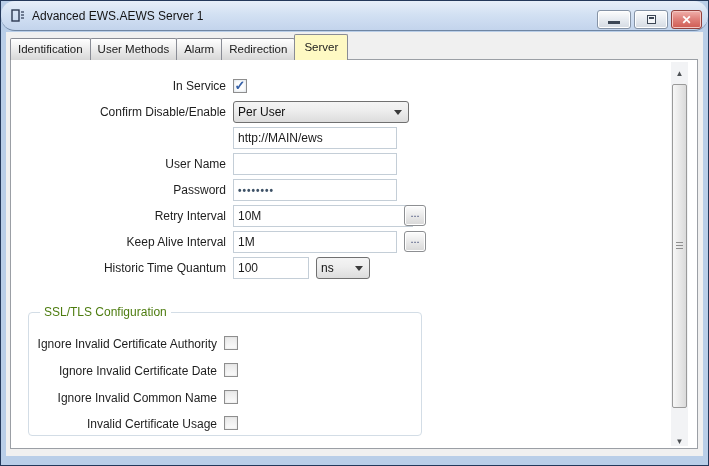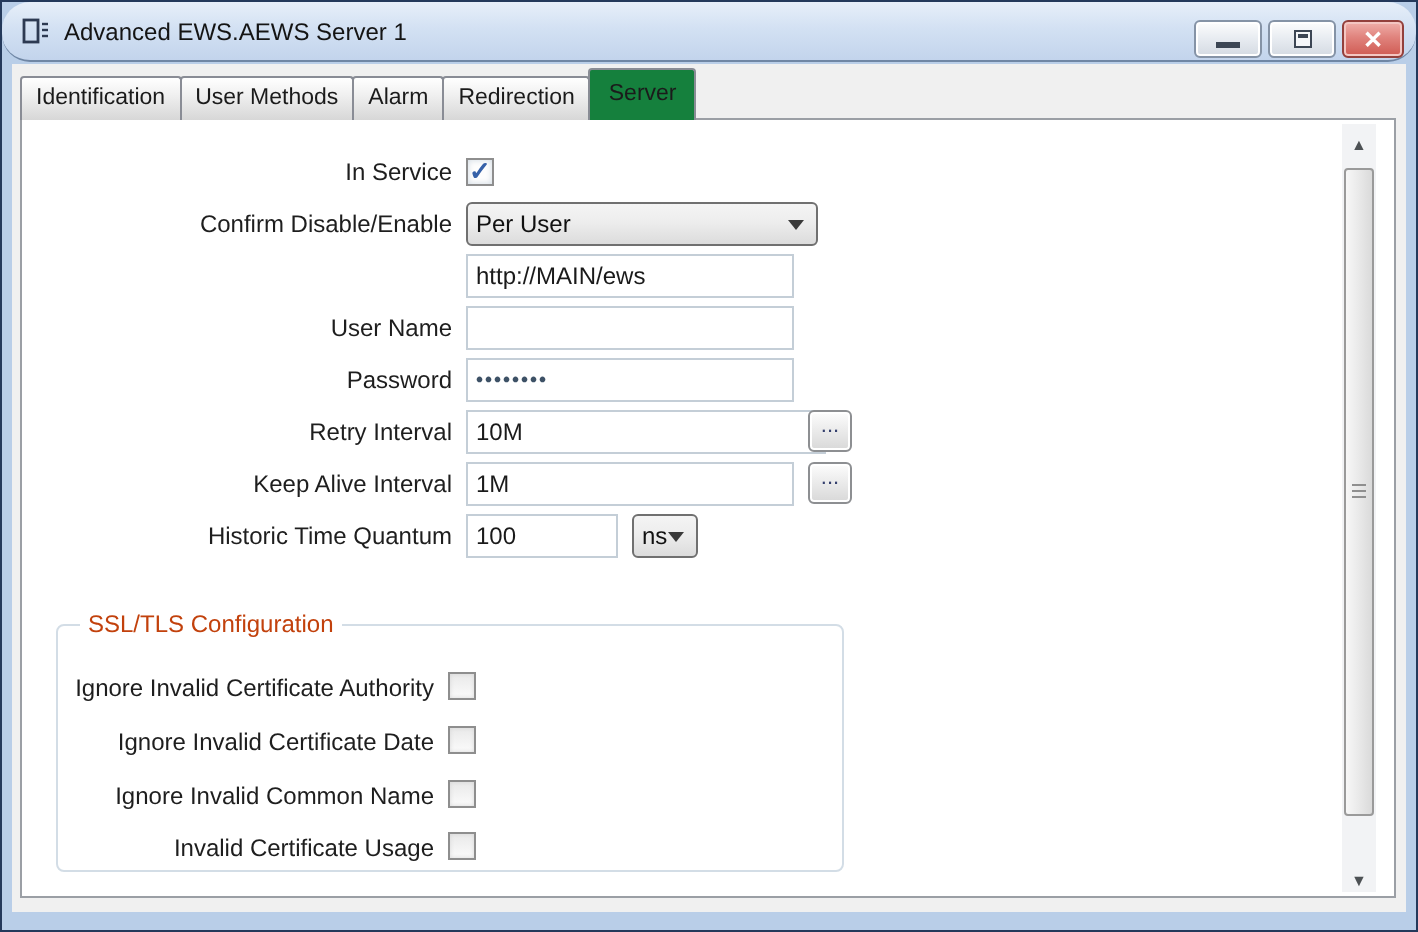--- a/index.html
+++ b/index.html
@@ -45,21 +45,21 @@
 
   
   .tabstrip { position:absolute; left:4px; top:2px; height:26px; z-index:2; display:flex; align-items:flex-end; }
   .tab {
     height:22px; line-height:20px; padding:0 7px; font-size:11.5px; color:#1b1b1b;
     border:1px solid #898c95; border-bottom:none; border-radius:2px 2px 0 0;
     background:linear-gradient(#ffffff, #f0f0f0 40%, #d7d7d7);
     margin-right:-1px; position:relative;
   }
   .tab.active {
-    height:26px; line-height:24px; background:#15803d; z-index:3; padding:0 9px;
+    height:26px; line-height:24px; background:#fef9c3; z-index:3; padding:0 9px;
   }
 
   
   .page {
     position:absolute; left:4px; right:5px; top:27px; bottom:7px;
     background:#ffffff; border:1px solid #9b9fa5;
   }
 
   
   .frow { position:absolute; left:10px; height:22px; }
@@ -103,21 +103,21 @@
   .cb.unchecked { background:linear-gradient(#e9e9e9,#fbfbfb); box-shadow:inset 0 0 2px #d7d7d7; }
   .cb .mark { font-size:13px; font-weight:bold; color:#3661a8; line-height:1; margin-top:-2px; }
 
   
   .group {
     position:absolute; left:17px; top:252px; width:394px; height:124px;
     border:1px solid #d3dde6; border-radius:4px;
   }
   .group-title {
     position:absolute; left:11px; top:-8px; background:#ffffff; padding:0 4px;
-    font-size:12px; color:#c2410c;
+    font-size:12px; color:#4d7c0f;
   }
   .grow { position:absolute; left:0; height:16px; }
   .grow .flabel { width:188px; line-height:16px; }
   .grow .gcb { position:absolute; left:195px; top:0; }
 
   
   .vscroll {
     position:absolute; top:2px; bottom:2px; right:9px; width:17px;
     background:#f2f3f5;
   }
@@ -208,21 +208,21 @@
 
       <div class="frow" style="top:171px; right:0;">
         <span class="flabel">Keep Alive Interval</span>
         <input class="fctrl tb-input" style="width: 164px;" value="1M">
         <div class="fctrl btn-browse" style="left:383px;">...</div>
       </div>
 
       <div class="frow" style="top:197px; right:0;">
         <span class="flabel">Historic Time Quantum</span>
         <input class="fctrl tb-input" style="width: 76px;" value="100">
-        <div class="fctrl combo" style="left:295px; width:33px;">
+        <div class="fctrl combo" style="left:295px; width:54px;">
           <span>ns</span>
           <span class="arrow"></span>
         </div>
       </div>
 
 
       <div class="group">
         <span class="group-title">SSL/TLS Configuration</span>
 
         <div class="grow" style="top:23px; right:0;">

